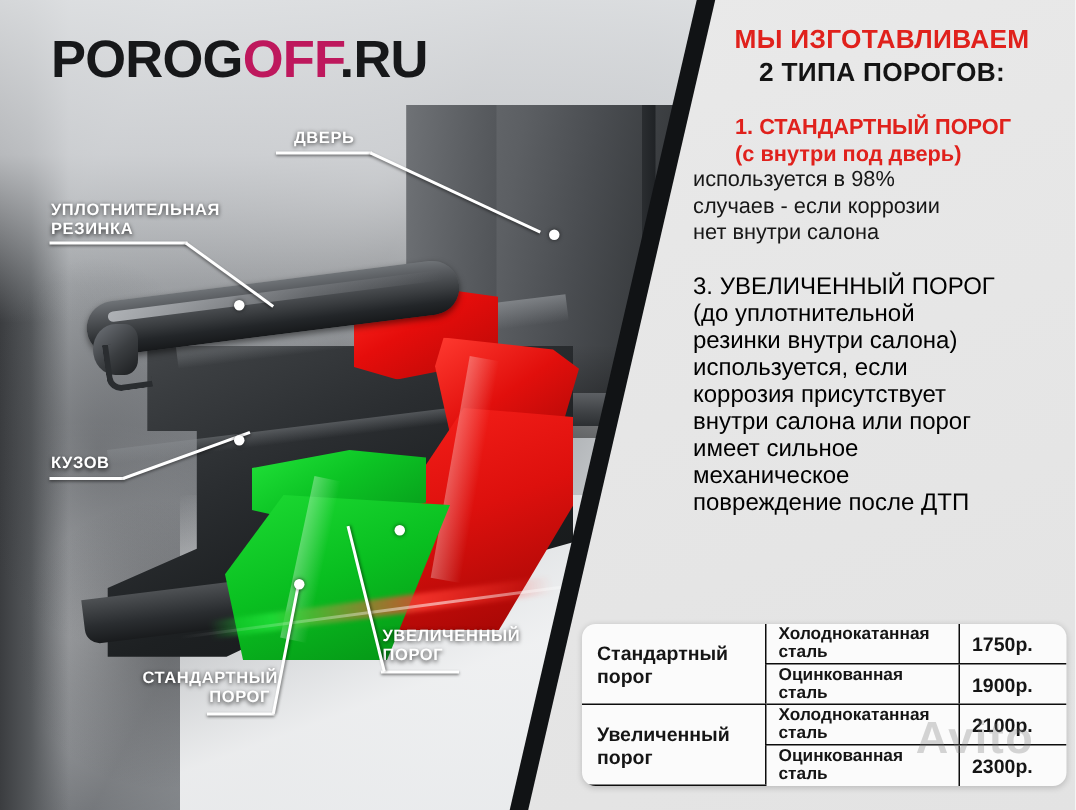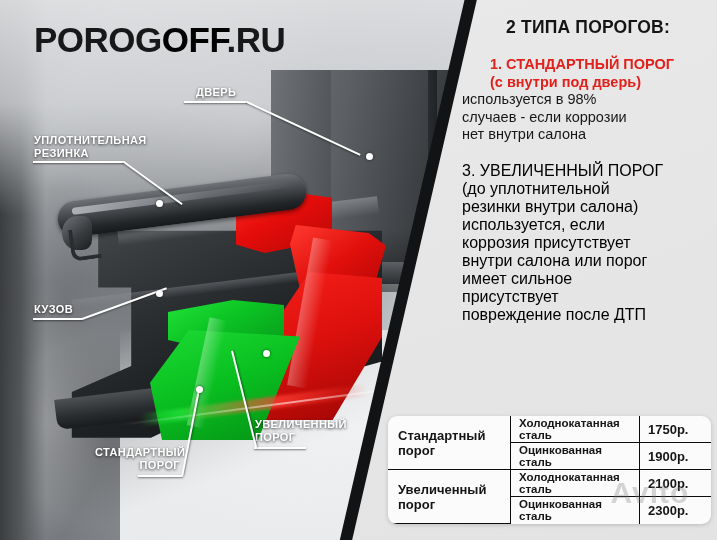--- a/index.html
+++ b/index.html
@@ -110,21 +110,21 @@
            line-height:13px;text-shadow:0 1px 3px rgba(0,0,0,.75);white-space:pre-line;}
   .cl-underline{position:absolute;height:1.6px;background:#fff;box-shadow:0 1px 2px rgba(0,0,0,.5);}
   .cl-line{position:absolute;height:1.6px;background:#fff;transform-origin:left center;
            box-shadow:0 1px 2px rgba(0,0,0,.45);}
   .cl-dot{position:absolute;width:7px;height:7px;border-radius:50%;background:#fff;
           box-shadow:0 0 3px rgba(0,0,0,.6);}
 
   
   .logo{position:absolute;left:34px;top:20px;font-size:35px;font-weight:bold;
         letter-spacing:-.5px;color:#17181a;}
-  .logo .red{color:#000000;}
+  .logo .red{color:#be185d;}
 
   
   .diag{position:absolute;left:400px;top:-40px;width:12px;height:640px;
         background:#111315;transform:rotate(13deg);transform-origin:center;}
   .diag-right{position:absolute;left:0;top:0;width:717px;height:540px;
         clip-path:polygon(472px 0, 717px 0, 717px 540px, 348px 540px);
         background:linear-gradient(160deg,#ebebeb 0%,#e7e7e7 40%,#e3e3e3 100%);}
 
   
   .rtext{position:absolute;left:462px;top:16px;width:252px;}
@@ -220,39 +220,40 @@
   <div class="callout" style="left:255px;top:418px;">УВЕЛИЧЕННЫЙ
 ПОРОГ</div>
   <div class="cl-underline" style="left:254px;top:447px;width:52px;"></div>
   <div class="cl-line" style="left:256px;top:447px;width:100px;transform:rotate(-104deg);"></div>
   <div class="cl-dot" style="left:263px;top:350px;"></div>
 
   <div class="diag-right"></div>
   <div class="diag"></div>
 
   <div class="rtext">
+    <div class="h1">МЫ ИЗГОТАВЛИВАЕМ</div>
     <div class="h2">2 ТИПА ПОРОГОВ:</div>
 
     <div class="blk">
       <div class="t-red">1. СТАНДАРТНЫЙ ПОРОГ</div>
       <div class="t-red">(с внутри под дверь)</div>
       <div class="t-dark">используется в 98%</div>
       <div class="t-dark">случаев - если коррозии</div>
       <div class="t-dark">нет внутри салона</div>
     </div>
 
     <div class="blk2">
       <div class="t-red">3. УВЕЛИЧЕННЫЙ ПОРОГ</div>
       <div class="t-red">(до уплотнительной</div>
       <div class="t-red">резинки внутри салона)</div>
       <div class="t-dark">используется, если</div>
       <div class="t-dark">коррозия присутствует</div>
       <div class="t-dark">внутри салона или порог</div>
       <div class="t-dark">имеет сильное</div>
-      <div class="t-dark">присутствует</div>
+      <div class="t-dark">механическое</div>
       <div class="t-dark">повреждение после ДТП</div>
     </div>
   </div>
 
   <div class="ptable">
     <table>
       <tbody>
           <tr class="rowline">
         <td class="c-type" rowspan="2" style="white-space:pre-line;border-bottom:1.4px solid #0d0d0d;">Стандартный
 порог</td>

